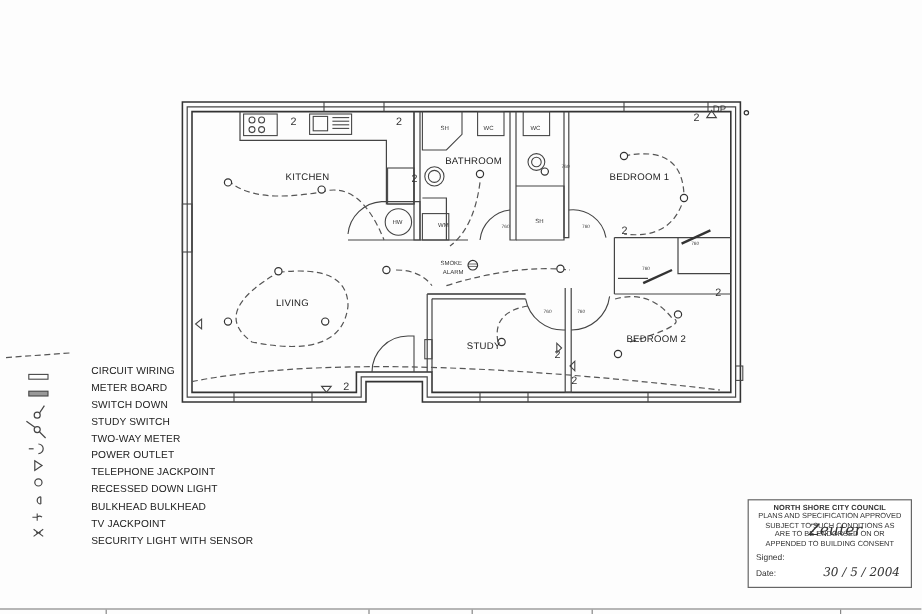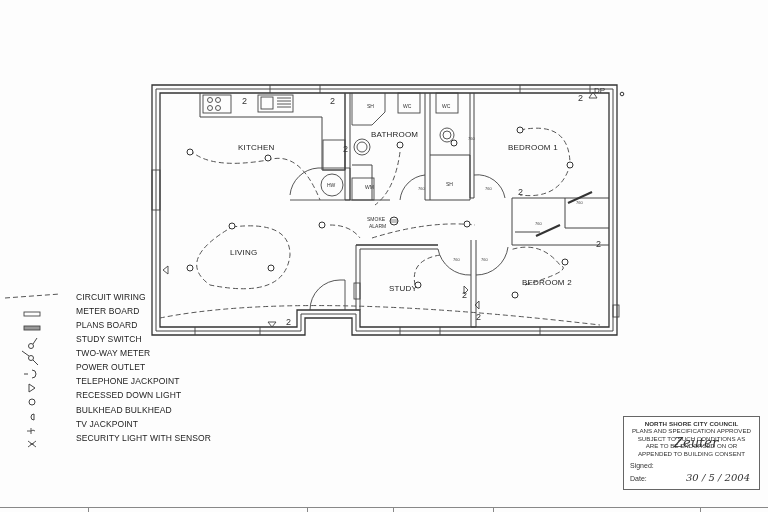--- a/index.html
+++ b/index.html
@@ -7,21 +7,21 @@
   svg.plan { position:absolute; left:0; top:0; width:768px; height:512px; }
   .wall { fill:none; stroke:#333; stroke-width:1.3; }
   .wall2 { fill:none; stroke:#444; stroke-width:1; }
   .thin { fill:none; stroke:#444; stroke-width:0.9; }
   .wire { fill:none; stroke:#555; stroke-width:1; stroke-dasharray:5 3; }
   .light { fill:#fff; stroke:#333; stroke-width:1; }
   .room-label { font-family:"Liberation Sans", sans-serif; font-size:8px; fill:#222; letter-spacing:0.2px; }
   .small-label { font-family:"Liberation Sans", sans-serif; font-size:5px; fill:#333; }
   .tiny-label { font-family:"Liberation Sans", sans-serif; font-size:4px; fill:#444; }
   .legend { position:absolute; left:76px; top:292px; }
-  .legend-row { position:absolute; left:0; height:14px; font-size:8.5px; color:#222; white-space:nowrap; letter-spacing:0.1px; }
+  .legend-row { position:absolute; left:0; height:14px; font-size:8.5px; color:#222; white-space:nowrap; letter-spacing:0.1px;margin-top:12px; }
   .stamp { position:absolute; left:623px; top:416px; width:135px; height:72px; border:1px solid #666; background:#fff; font-size:6.2px; line-height:7.4px; color:#333; }
   .stamp-head { text-align:center; padding-top:3px; font-weight:bold; letter-spacing:0.1px; }
   .stamp-line { text-align:center; }
   .stamp-field { position:absolute; left:6px; font-size:7px; color:#333; }
   .sig { position:absolute; font-family:"DejaVu Serif", serif; font-style:italic; color:#333; }
   .dp { position:absolute; left:594px; top:86px; font-size:8px; color:#333; }
   .bottom-strip { position:absolute; left:0; top:507px; width:768px; height:5px; border-top:1px solid #888; }
   .bottom-strip .cell { position:absolute; top:0; height:5px; border-left:1px solid #888; }
 </style>
 </head>
@@ -193,21 +193,21 @@
   <text class="tiny-label" x="535" y="225">760</text>
   <text class="tiny-label" x="453" y="261">760</text>
   <text class="tiny-label" x="481" y="261">760</text>
 </svg>
 
 <div class="dp">DP</div>
 
 <div class="legend">
   <div class="legend-row" style="top:0;"><span>CIRCUIT WIRING</span></div>
   <div class="legend-row" style="top:14px;"><span>METER BOARD</span></div>
-  <div class="legend-row" style="top:28px;"><span>PLANS BOARD</span></div>
+  <div class="legend-row" style="top:28px;"><span>SWITCH DOWN</span></div>
   <div class="legend-row" style="top:42px;"><span>STUDY SWITCH</span></div>
   <div class="legend-row" style="top:56px;"><span>TWO-WAY METER</span></div>
   <div class="legend-row" style="top:70px;"><span>POWER OUTLET</span></div>
   <div class="legend-row" style="top:84px;"><span>TELEPHONE JACKPOINT</span></div>
   <div class="legend-row" style="top:98px;"><span>RECESSED DOWN LIGHT</span></div>
   <div class="legend-row" style="top:113px;"><span>BULKHEAD BULKHEAD</span></div>
   <div class="legend-row" style="top:127px;"><span>TV JACKPOINT</span></div>
   <div class="legend-row" style="top:141px;"><span>SECURITY LIGHT WITH SENSOR</span></div>
 </div>
 

